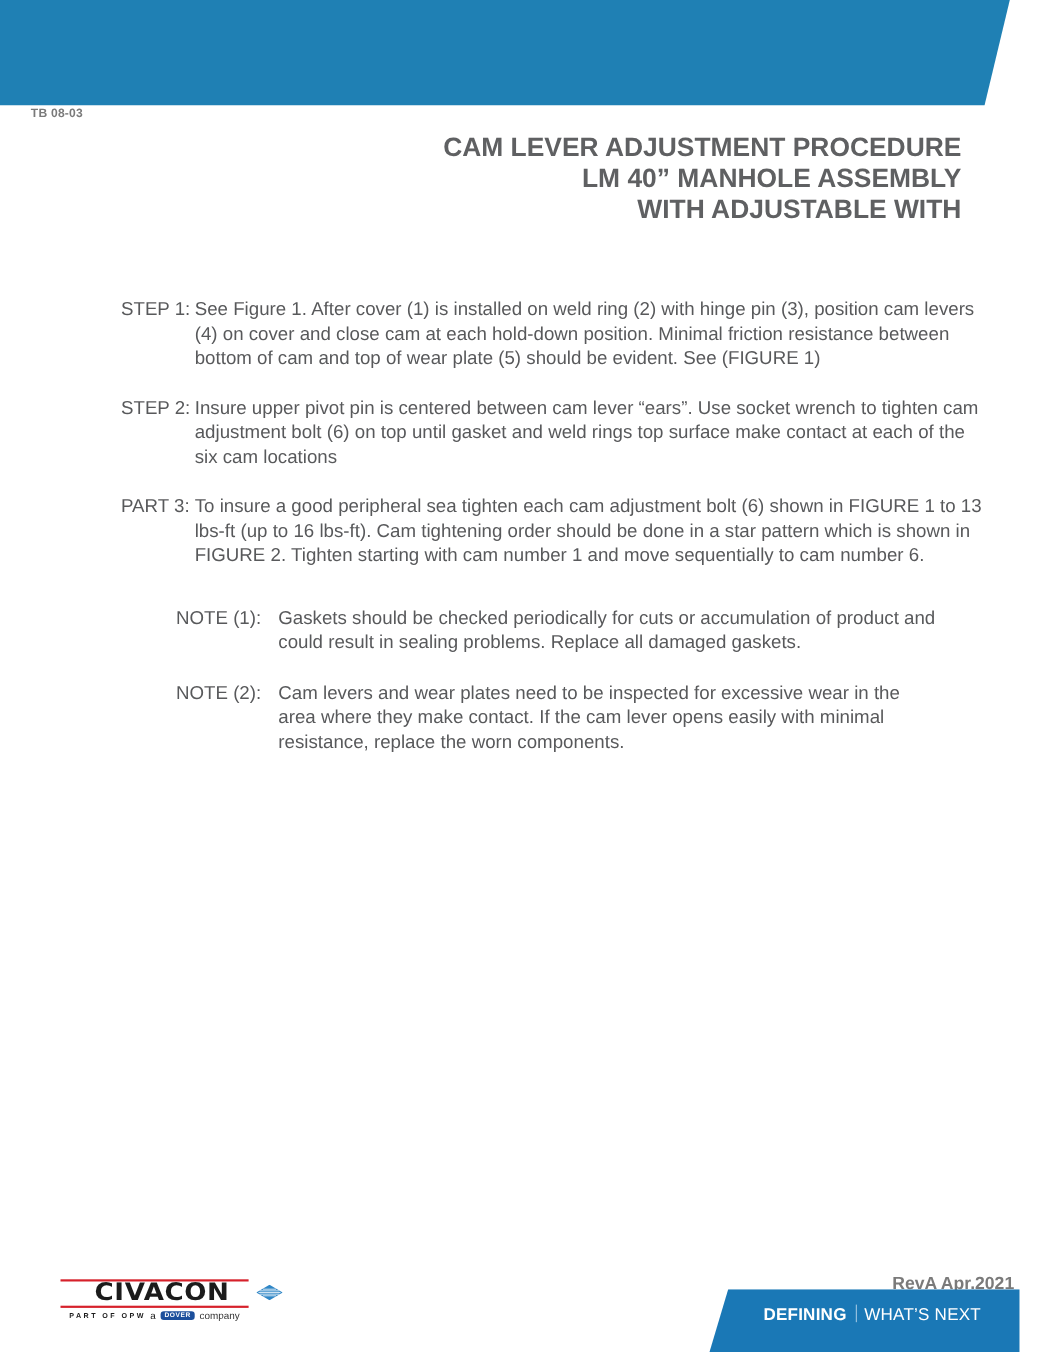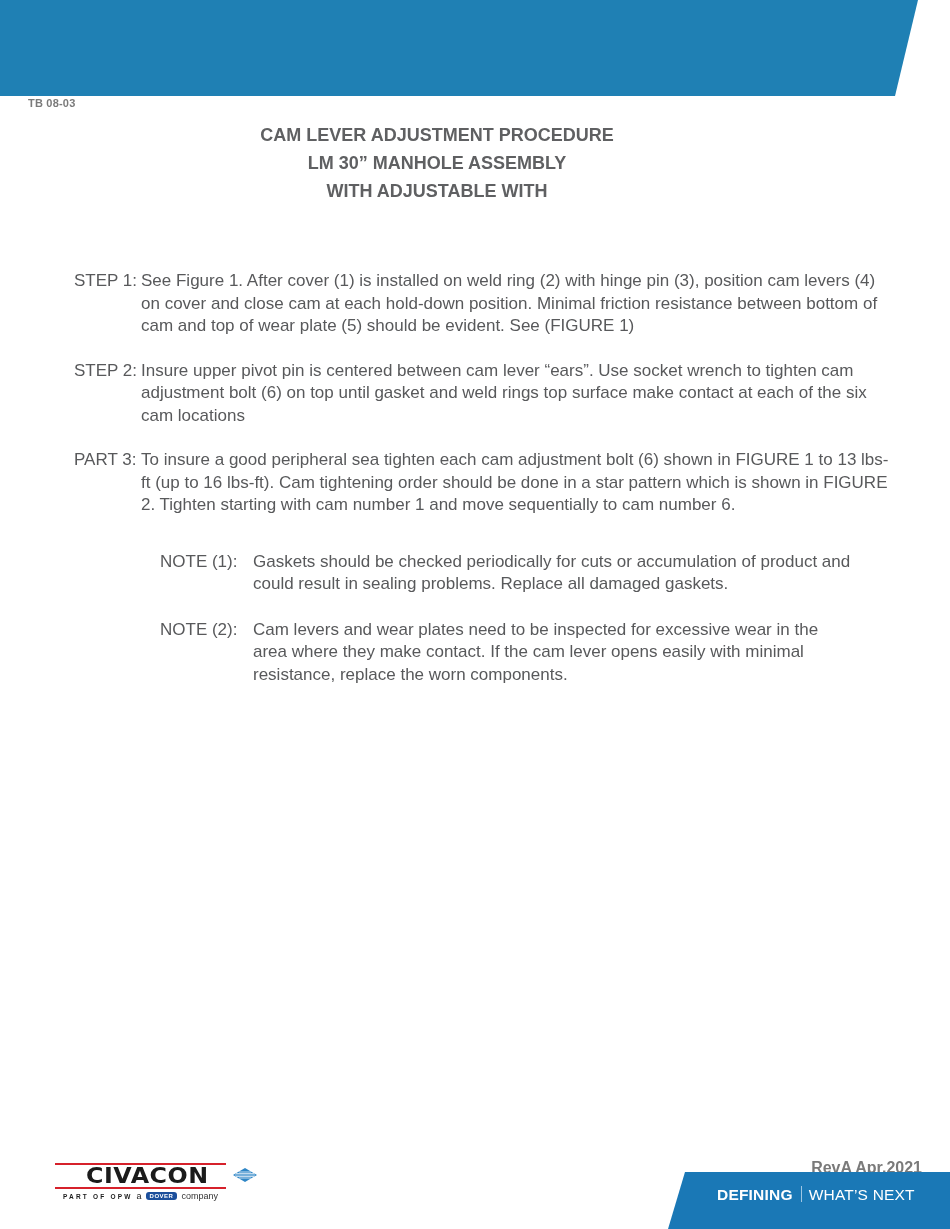--- a/index.html
+++ b/index.html
@@ -30,41 +30,42 @@
       font-size: 11px;
       font-weight: bold;
       color: #7a7a7a;
       letter-spacing: 0.2px;
     }
     .title-block {
       position: absolute;
       left: 0;
       top: 121px;
       width: 874px;
-      text-align: center;
-      font-weight: bold;
-      font-size: 18px;
+      text-align: right;
+      font-weight: bold;
+      font-size: 24px;
       line-height: 28px;
       color: #5f6062;
     }
     .title-line { display: block; }
 
     .body-text {
       position: absolute;
       left: 74px;
       top: 270px;
       width: 820px;
       font-size: 17px;
       line-height: 22.5px;
       color: #58595b;
     }
     .step {
       position: relative;
       padding-left: 67px;
       margin-bottom: 22px;
+      margin-left: 36px;
     }
     .step-label {
       position: absolute;
       left: 0;
       top: 0;
       white-space: nowrap;
     }
     .step-text { display: block; }
 
     .notes {
@@ -154,21 +155,21 @@
     .rev-text {
       position: absolute;
       right: 28px;
       top: 1159px;
       font-size: 16px;
       font-weight: bold;
       color: #7a7a7a;
     }
     .footer-band {
       position: absolute;
-      left: 665px;
+      left: 642px;
       top: 1172px;
       width: 285px;
       height: 39px;
     }
     .footer-band svg { display: block; position: absolute; left: 0; top: 0; }
     .tagline {
       position: absolute;
       left: 52px;
       top: 14px;
       font-size: 15.5px;
@@ -192,21 +193,21 @@
 <div class="header-band">
   <svg width="950" height="96" viewBox="0 0 950 96">
     <polygon points="0,0 918,0 895,96 0,96" fill="#1f80b4"></polygon>
   </svg>
 </div>
 
 <div class="doc-code">TB 08-03</div>
 
 <div class="title-block">
   <span class="title-line">CAM LEVER ADJUSTMENT PROCEDURE</span>
-  <span class="title-line">LM 30” MANHOLE ASSEMBLY</span>
+  <span class="title-line">LM 40” MANHOLE ASSEMBLY</span>
   <span class="title-line">WITH ADJUSTABLE WITH</span>
 </div>
 
 <div class="body-text">
   <div class="step">
     <span class="step-label">STEP 1:</span>
     <span class="step-text">See Figure 1.  After cover (1) is installed on weld ring (2) with hinge pin (3), position cam levers (4) on cover and close cam at each hold-down position.  Minimal friction resistance between bottom of cam and top of wear plate (5) should be evident.  See (FIGURE 1)</span>
   </div>
   <div class="step">
     <span class="step-label">STEP 2:</span>

